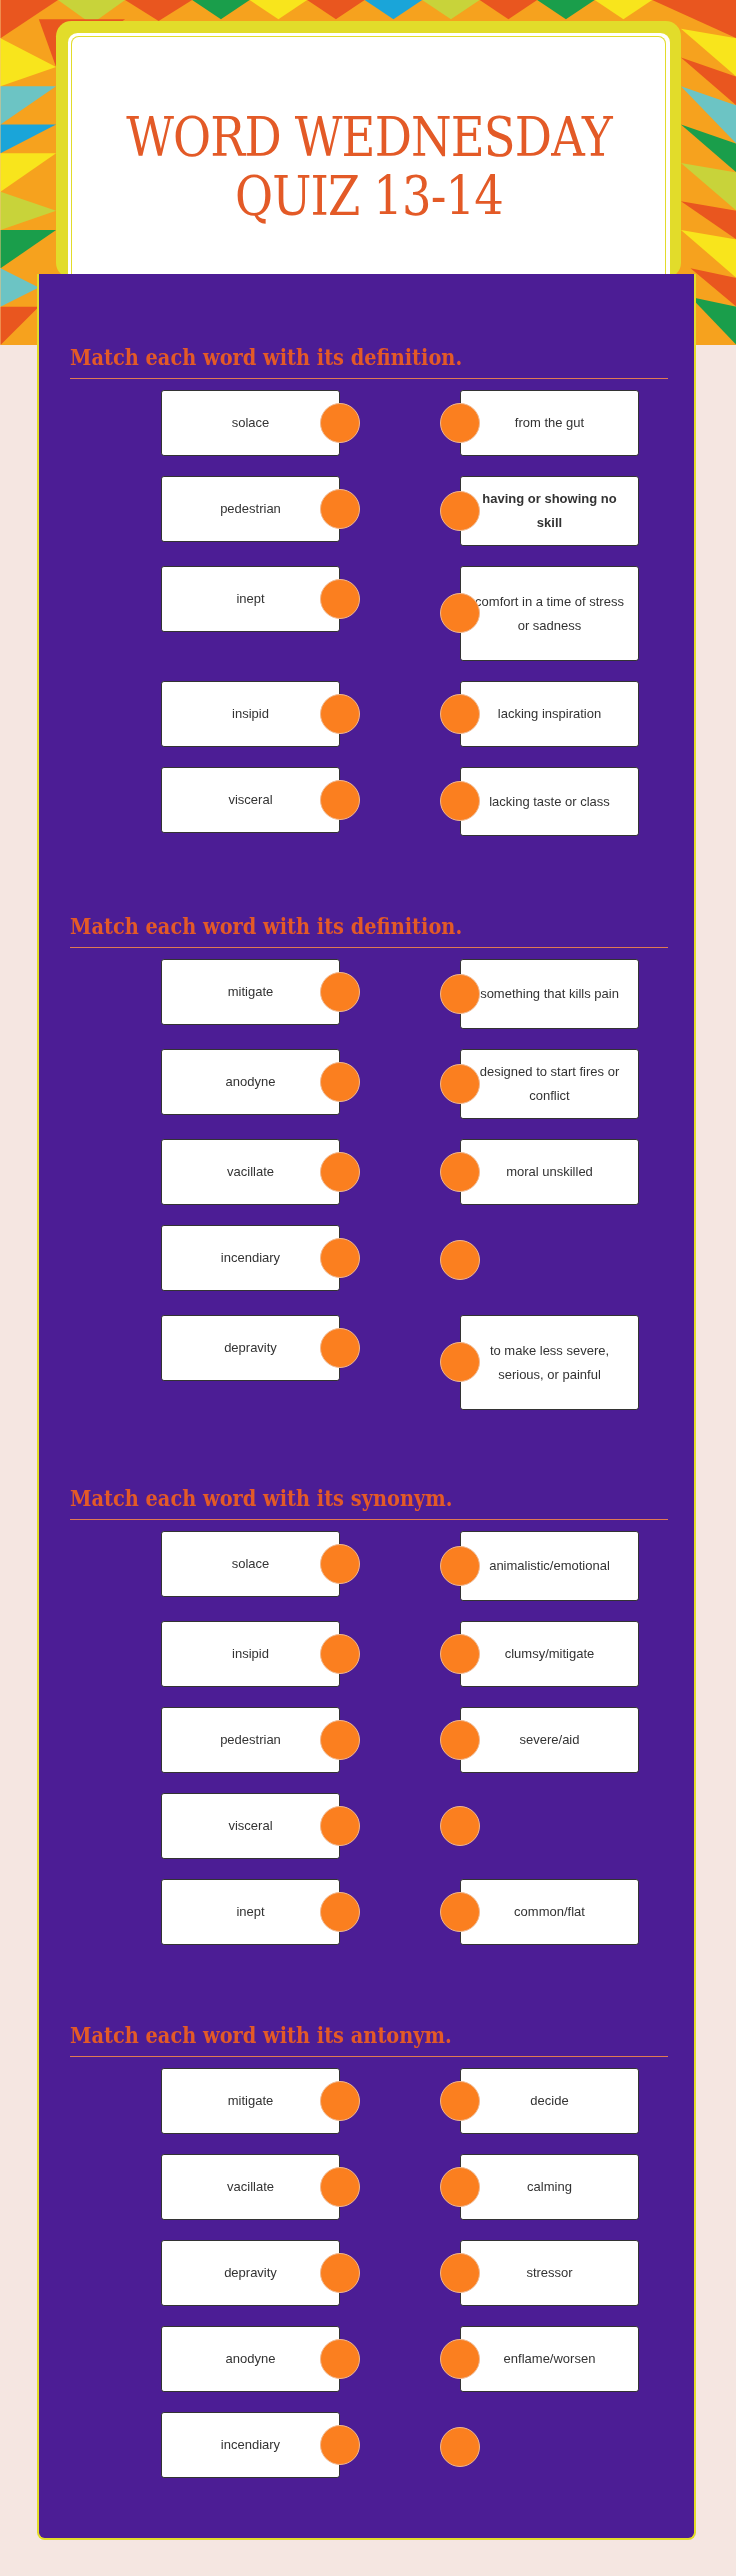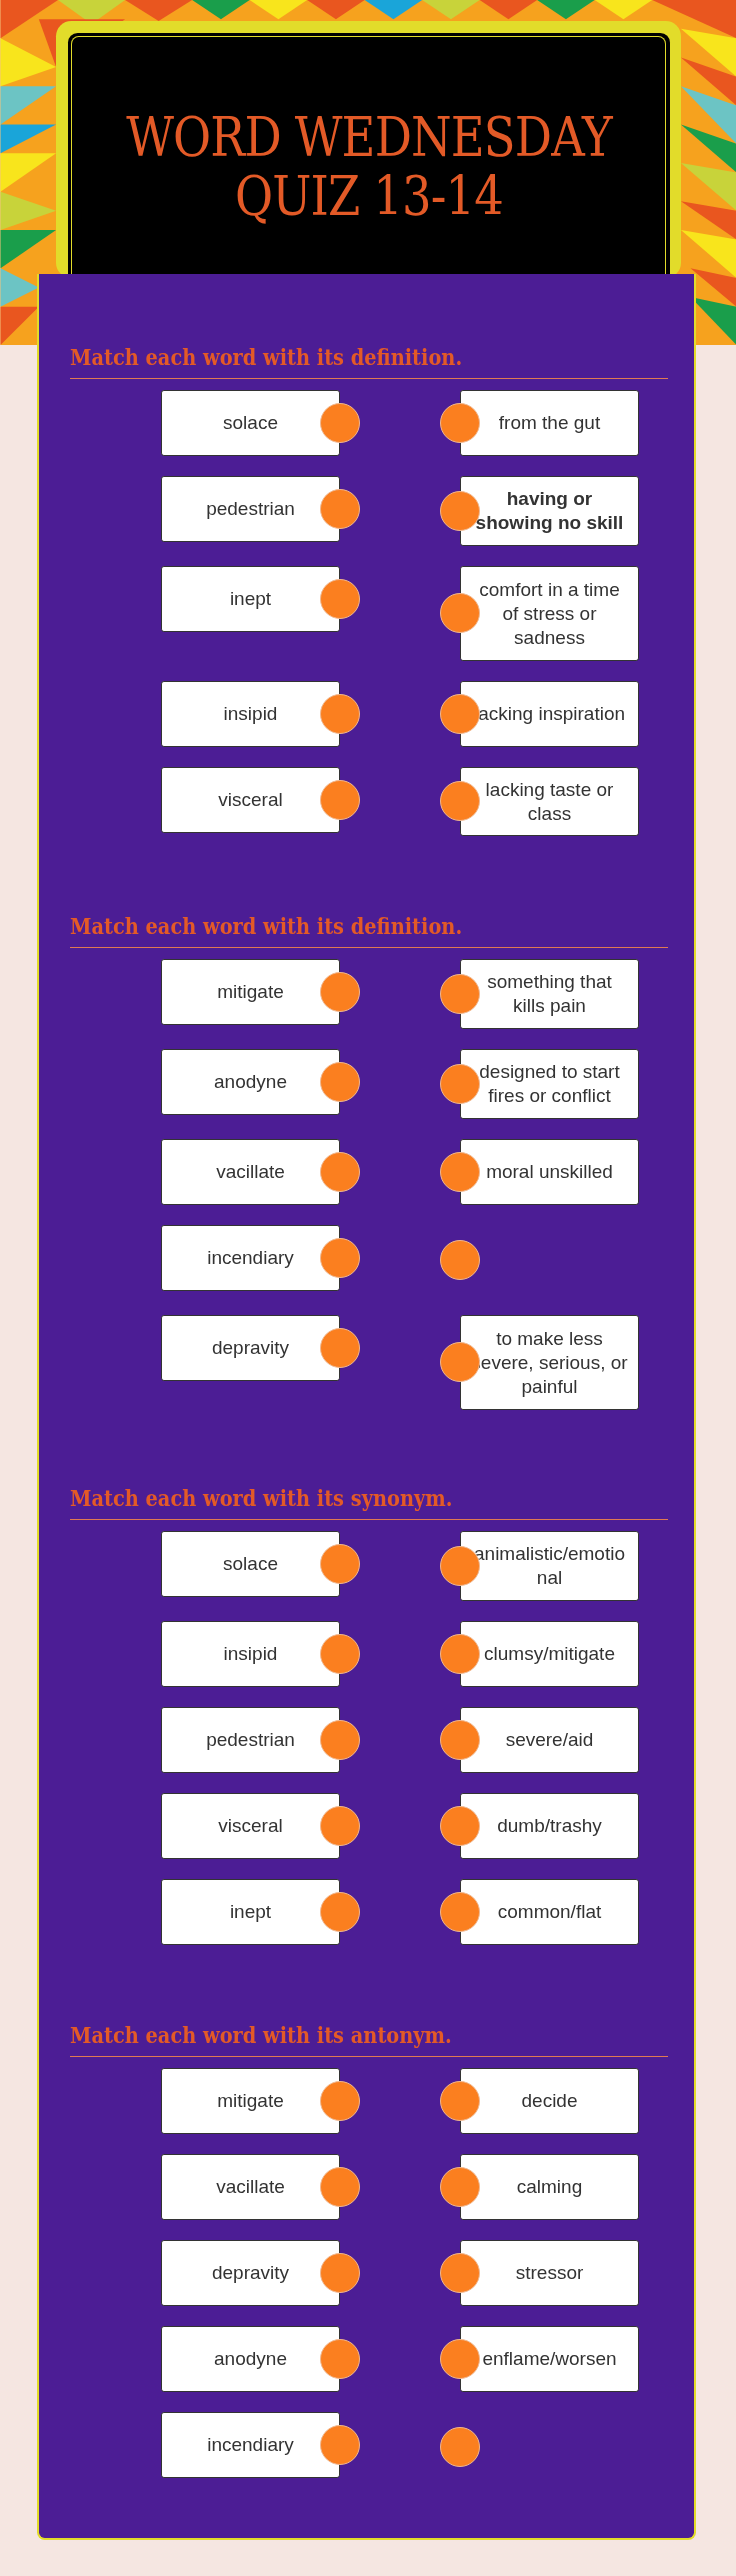--- a/index.html
+++ b/index.html
@@ -11,21 +11,21 @@
   .pattern {
     position:absolute; left:0; top:0; width:737px; height:345px; overflow:hidden;
   }
   .pattern svg { display:block; }
   .header-frame {
     position:absolute; left:56px; top:21px; width:625px; height:257px;
     background:#e2dc2a; border-radius:15.3px;
   }
   .header-inner {
     position:absolute; left:11.5px; top:11.5px; right:11.5px; bottom:0;
-    background:#000000; border-radius:9.6px 9.6px 0 0;
+    background:#ffffff; border-radius:9.6px 9.6px 0 0;
   }
   .header-inner-line {
     position:absolute; left:3.8px; top:3.8px; right:3.8px; bottom:0;
     border:1.9px solid #e2dc2a; border-bottom:none; border-radius:7.7px 7.7px 0 0;
   }
   .title {
     position:absolute; left:0; right:0; top:75px;
     text-align:center; color:#e35a27;
     font-family:"DejaVu Serif", serif; font-size:54px; line-height:59px;
     letter-spacing:-1px; transform:scaleX(0.86); transform-origin:center;
@@ -41,21 +41,21 @@
     transform:scaleX(0.88); transform-origin:left;
     white-space:nowrap;
   }
   .section-rule { height:1px; background:#e07a52; margin:0 0 11.5px 0; }
   .rows { position:relative; }
   .row { position:relative; height:66px; margin-bottom:20px; }
   .left-box, .right-box {
     position:absolute; top:0; box-sizing:border-box;
     border:1.4px solid #333; border-radius:2.9px; background:#fff;
     display:flex; align-items:center; justify-content:center; text-align:center;
-    color:#333; font-size:19px; line-height:24px;
+    color:#333; font-size:13px; line-height:24px;
   }
   .left-box { left:91px; width:179px; height:66px; }
   .right-box { left:390px; width:179px; min-height:66px; padding:5.8px 9.6px; }
   .dot {
     position:absolute; width:40px; height:40px; border-radius:50%;
     background:#fb7f1f; border:1.9px solid #f0b890; box-sizing:border-box;
   }
   .dot.l { left:250px; }
   .dot.r { left:370px; }
 </style>
@@ -201,21 +201,20 @@
       </div>
       <div class="row" style="height:66px;">
         <div class="left-box">pedestrian</div>
         <div class="dot l" style="top:12.5px;"></div>
         <div class="right-box">severe/aid</div>
         <div class="dot r" style="top:12.5px;"></div>
       </div>
       <div class="row" style="height:66px;">
         <div class="left-box">visceral</div>
         <div class="dot l" style="top:12.5px;"></div>
-        <div class="right-box">dumb/trashy</div>
         <div class="dot r" style="top:12.5px;"></div>
       </div>
       <div class="row" style="height:66px;">
         <div class="left-box">inept</div>
         <div class="dot l" style="top:12.5px;"></div>
         <div class="right-box">common/flat</div>
         <div class="dot r" style="top:12.5px;"></div>
       </div>
     </div>
   </div>

